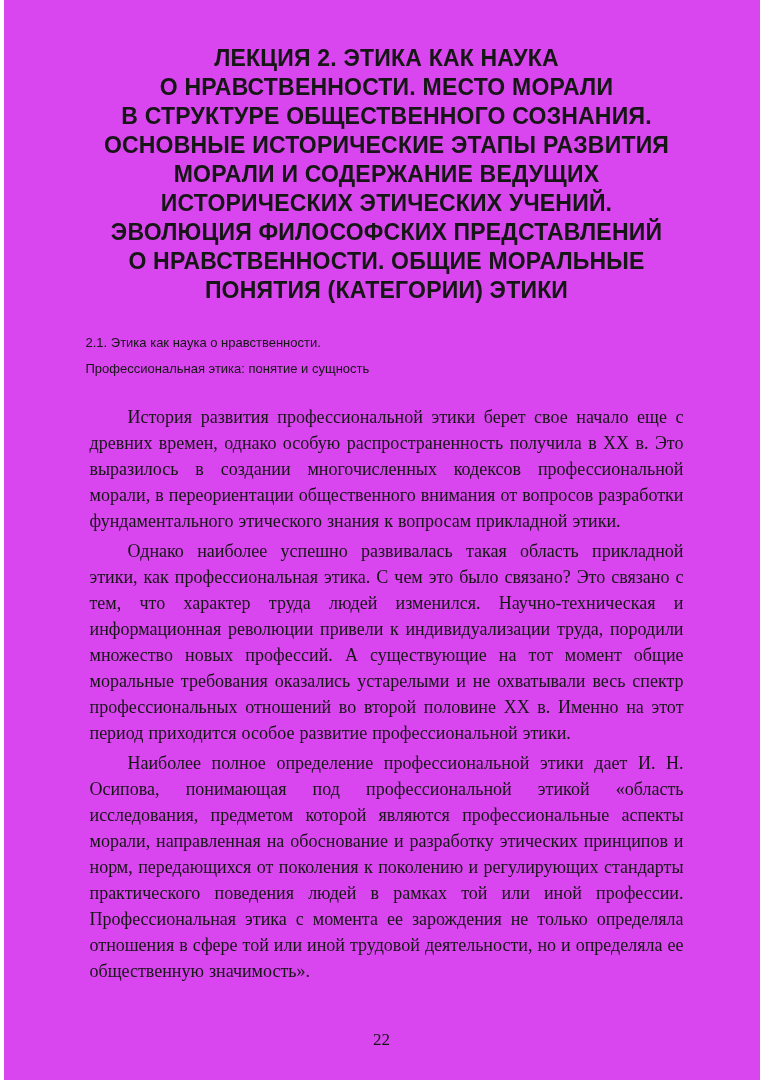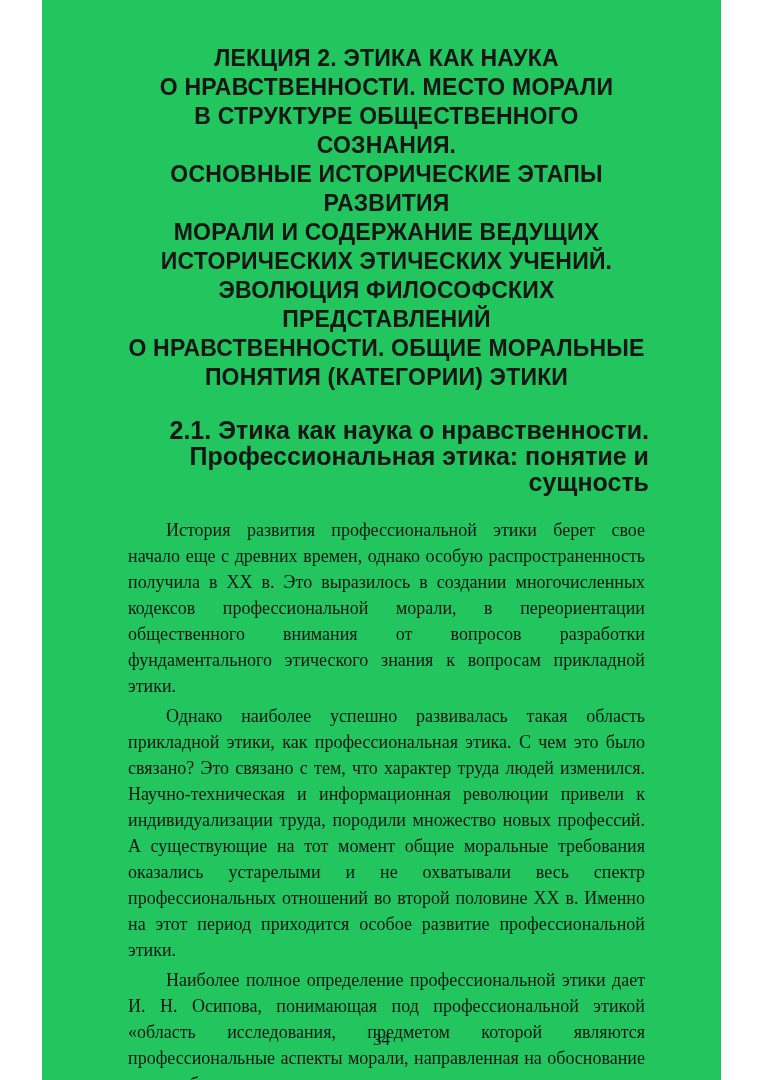--- a/index.html
+++ b/index.html
@@ -2,46 +2,46 @@
 <html lang="ru"><head>
 <meta charset="utf-8">
 <style>
   html, body {
     margin: 0;
     padding: 0;
     background: #ffffff;
   }
   .page {
     position: relative;
-    width: 679px;
+    width: 756px;
     height: 1080px;
     margin: 0 auto;
-    background: #22c55e;
+    background: #d946ef;
     color: #161616;
     box-sizing: border-box;
     padding: 44px 72px 0 82px;
     overflow: hidden;
   }
   .title {
     margin: 0;
     font-family: "Liberation Sans", sans-serif;
     font-weight: bold;
     font-size: 23px;
     line-height: 29px;
     text-align: center;
     white-space: pre-line;
     letter-spacing: 0.2px;
   }
   .section-heading {
     margin: 25px 0 0 0;
     font-family: "Liberation Sans", sans-serif;
-    font-weight: bold;
-    font-size: 25px;
+    font-weight: normal;
+    font-size: 13px;
     line-height: 26px;
-    text-align: right;
+    text-align: left;
     white-space: pre-line;
   }
   .body-text {
     margin-top: 22px;
     font-family: "Liberation Serif", serif;
     font-size: 18px;
     line-height: 26px;
     text-align: justify;
     hyphens: auto;
     -webkit-hyphens: auto;
@@ -81,14 +81,14 @@
 
   <h2 class="section-heading">2.1. Этика как наука о нравственности.
 Профессиональная этика: понятие и сущность</h2>
 
   <div class="body-text">
       <p><span>История развития профессиональной этики берет свое начало еще с древних времен, однако особую распространенность получила в XX в. Это выразилось в создании многочисленных кодексов профессиональной морали, в переориентации общественного внимания от вопросов разработки фундаментального этического знания к вопросам прикладной этики.</span></p>
       <p><span>Однако наиболее успешно развивалась такая область прикладной этики, как профессиональная этика. С чем это было связано? Это связано с тем, что характер труда людей изменился. Научно-техническая и информационная революции привели к индивидуализации труда, породили множество новых профессий. А существующие на тот момент общие моральные требования оказались устарелыми и не охватывали весь спектр профессиональных отношений во второй половине XX в. Именно на этот период приходится особое развитие профессиональной этики.</span></p>
       <p><span>Наиболее полное определение профессиональной этики дает И. Н. Осипова, понимающая под </span><strong>профессиональной этикой</strong><span> «область исследования, предметом которой являются профессиональные аспекты морали, направленная на обоснование и разработку этических принципов и норм, передающихся от поколения к поколению и регулирующих стандарты практического поведения людей в рамках той или иной профессии. Профессиональная этика с момента ее зарождения не только определяла отношения в сфере той или иной трудовой деятельности, но и определяла ее общественную значимость».</span></p>
     </div>
 
-  <div class="page-number">34</div>
+  <div class="page-number">22</div>
 </div>
 
 </body></html>

